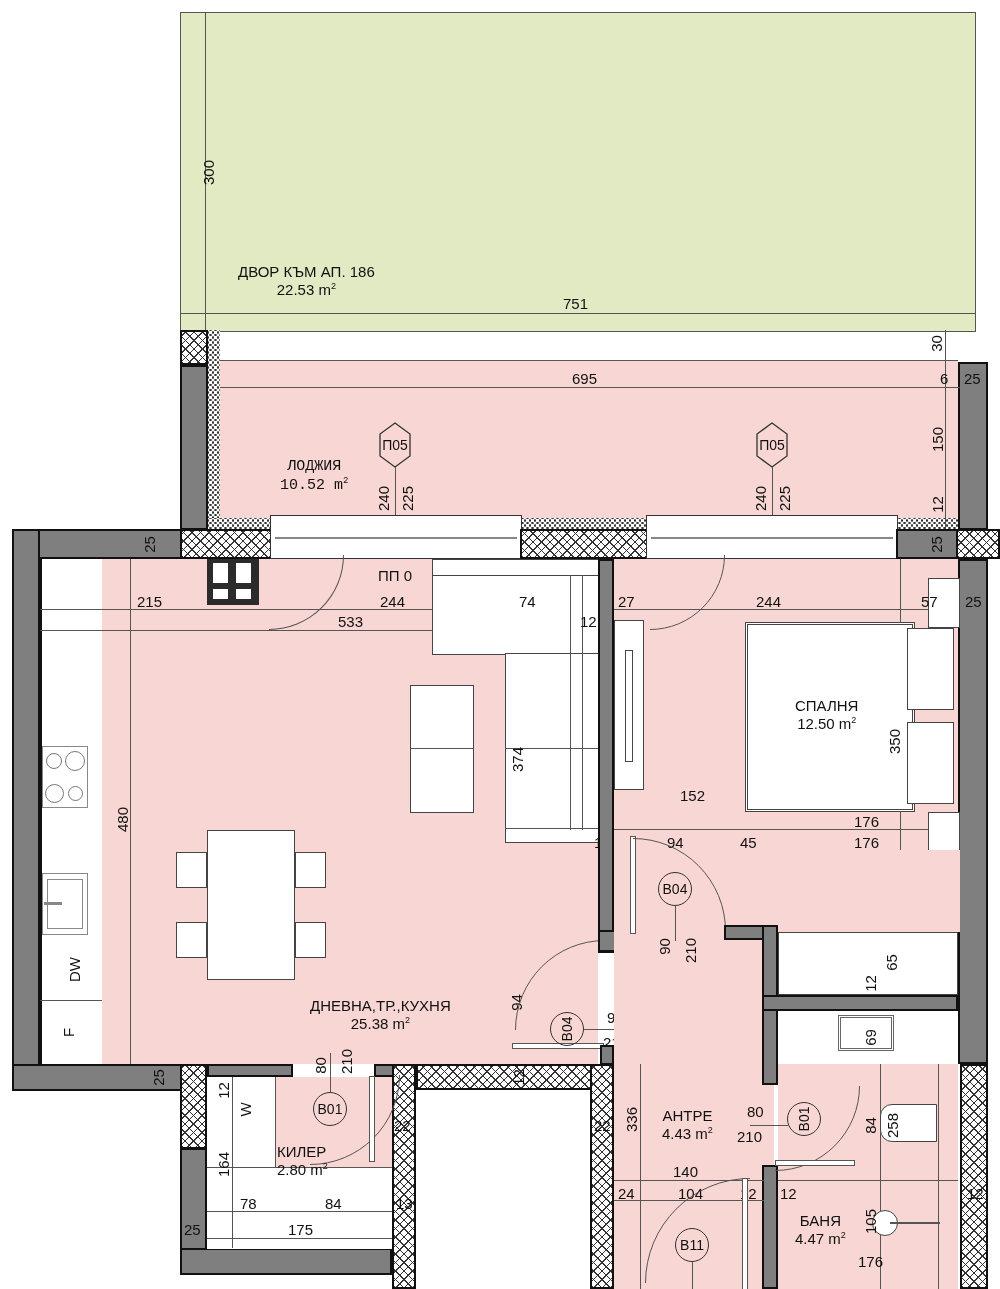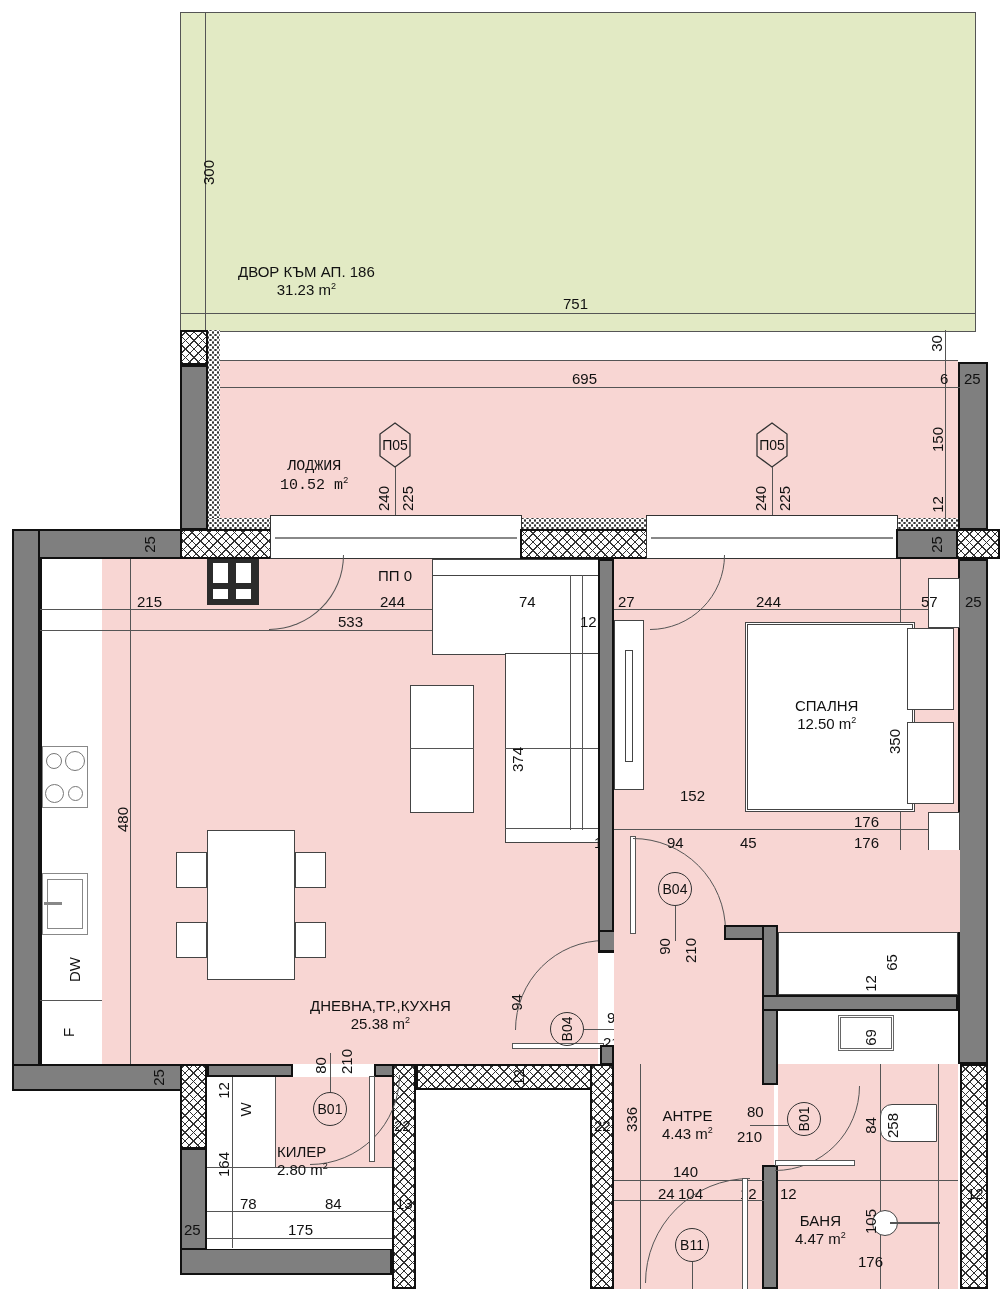--- a/index.html
+++ b/index.html
@@ -32,21 +32,21 @@
 </head>
 <body>
 
 <div class="abs yard" style="left:180px;top:12px;width:796px;height:320px;"></div>
 <div class="abs line" style="left:205px;top:12px;width:1px;height:320px;"></div>
 <div class="abs line" style="left:180px;top:313px;width:796px;height:1px;"></div>
 <div class="abs txt vert" style="left:196px;top:165px;">300</div>
 <div class="abs txt" style="left:563px;top:296px;">751</div>
 <div class="abs label" style="left:238px;top:247px;margin-top:16px;">
   <div>ДВОР КЪМ АП. 186</div>
-  <div><span>31.23 m</span><sup>2</sup></div>
+  <div><span>22.53 m</span><sup>2</sup></div>
 </div>
 
 <div class="abs pink" style="left:220px;top:360px;width:738px;height:160px;"></div>
 <div class="abs ins" style="left:208px;top:330px;width:12px;height:200px;"></div>
 <div class="abs ins" style="left:208px;top:518px;width:62px;height:12px;"></div>
 <div class="abs ins" style="left:520px;top:518px;width:128px;height:12px;"></div>
 <div class="abs ins" style="left:897px;top:518px;width:62px;height:12px;"></div>
 <div class="abs hatch" style="left:180px;top:330px;width:28px;height:35px;"></div>
 <div class="abs wall" style="left:180px;top:365px;width:28px;height:165px;"></div>
 <div class="abs wall" style="left:958px;top:362px;width:30px;height:168px;"></div>
@@ -247,21 +247,21 @@
 </div>
 
 <div class="abs wall" style="left:600px;top:1045px;width:14px;height:20px;"></div>
 <div class="abs hatch" style="left:590px;top:1064px;width:24px;height:225px;"></div>
 <div class="abs line" style="left:640px;top:1064px;width:1px;height:225px;"></div>
 <div class="abs line" style="left:614px;top:1180px;width:150px;height:1px;"></div>
 <div class="abs line" style="left:614px;top:1200px;width:150px;height:1px;"></div>
 <div class="abs txt vert" style="left:619px;top:1112px;">336</div>
 <div class="abs txt" style="left:594px;top:1118px;">22</div>
 <div class="abs txt" style="left:673px;top:1164px;">140</div>
-<div class="abs txt" style="left:618px;top:1186px;margin-left:40px;">24</div>
+<div class="abs txt" style="left:618px;top:1186px;">24</div>
 <div class="abs txt" style="left:678px;top:1186px;">104</div>
 <div class="abs txt" style="left:740px;top:1186px;">12</div>
 <div class="abs txt" style="left:780px;top:1186px;">12</div>
 <div class="abs label" style="left:662px;top:1107px;">
   <div>АНТРЕ</div>
   <div><span>4.43 m</span><sup>2</sup></div>
 </div>
 
 <div class="arc" style="left:645px;top:1178px;width:210px;height:210px;border-radius:50%;clip-path:inset(0 50% 50% 0);"></div>
 <div class="abs line" style="left:742px;top:1178px;width:4px;height:111px;background:#fff;border:1px solid #555;"></div>

